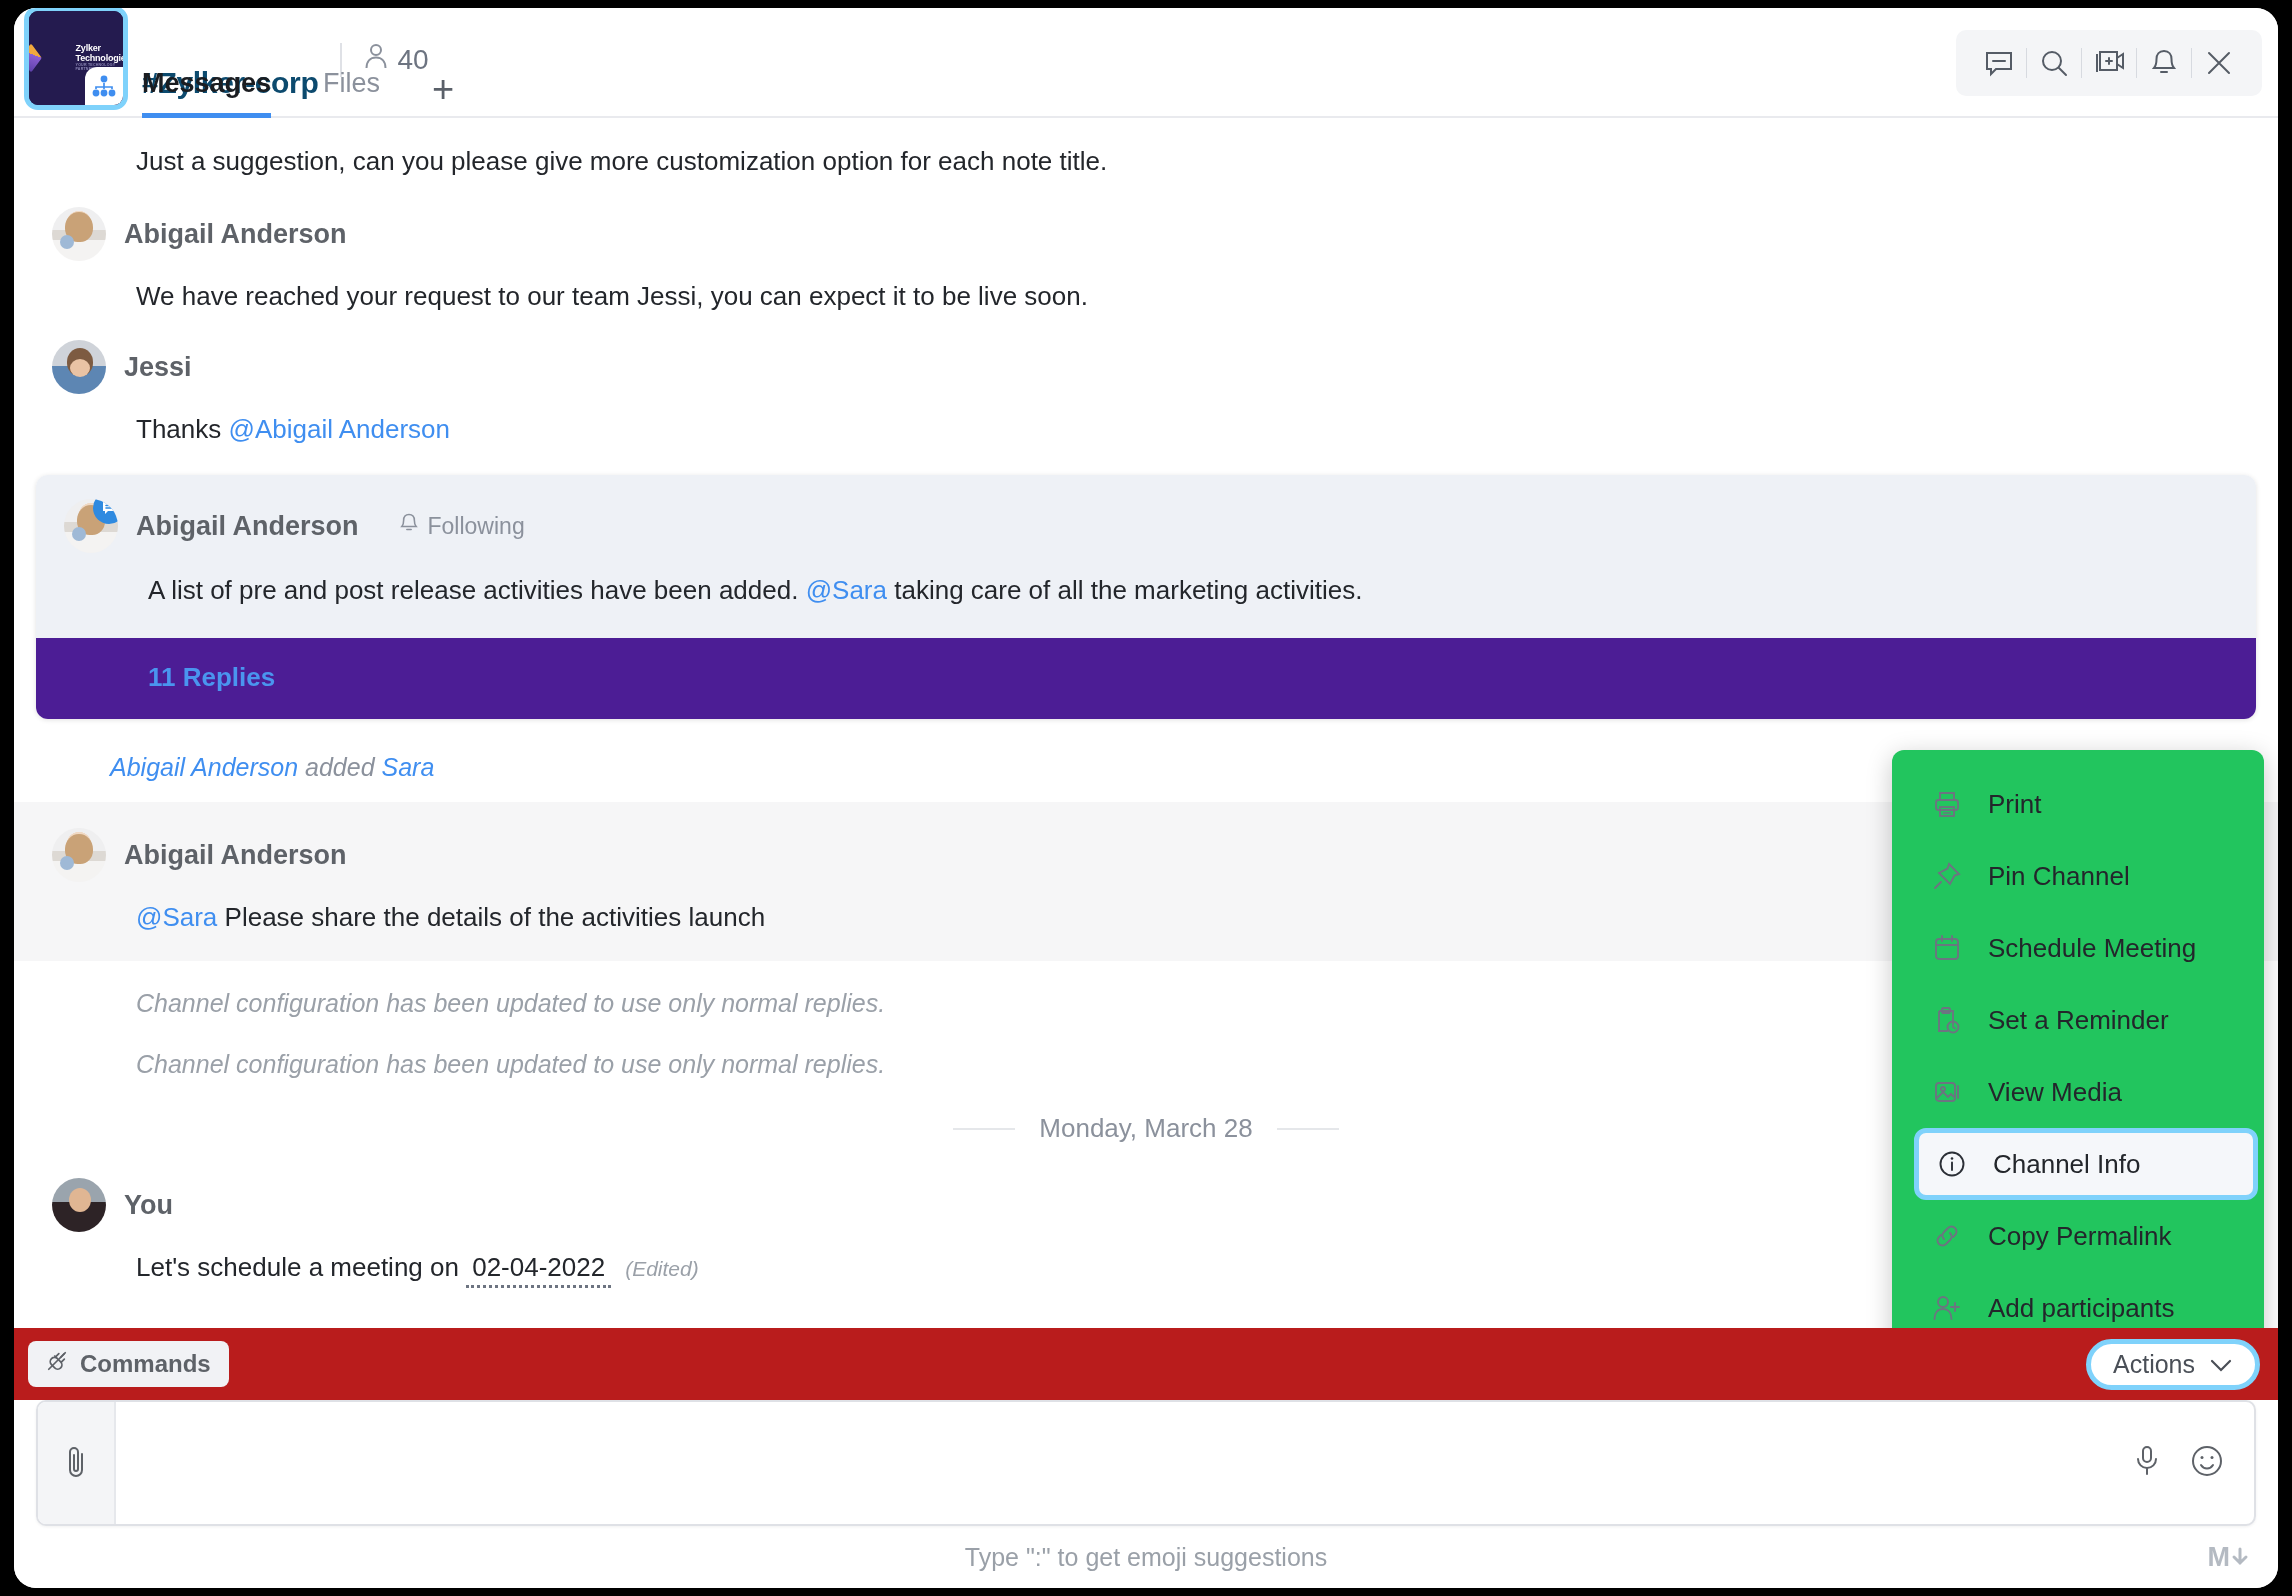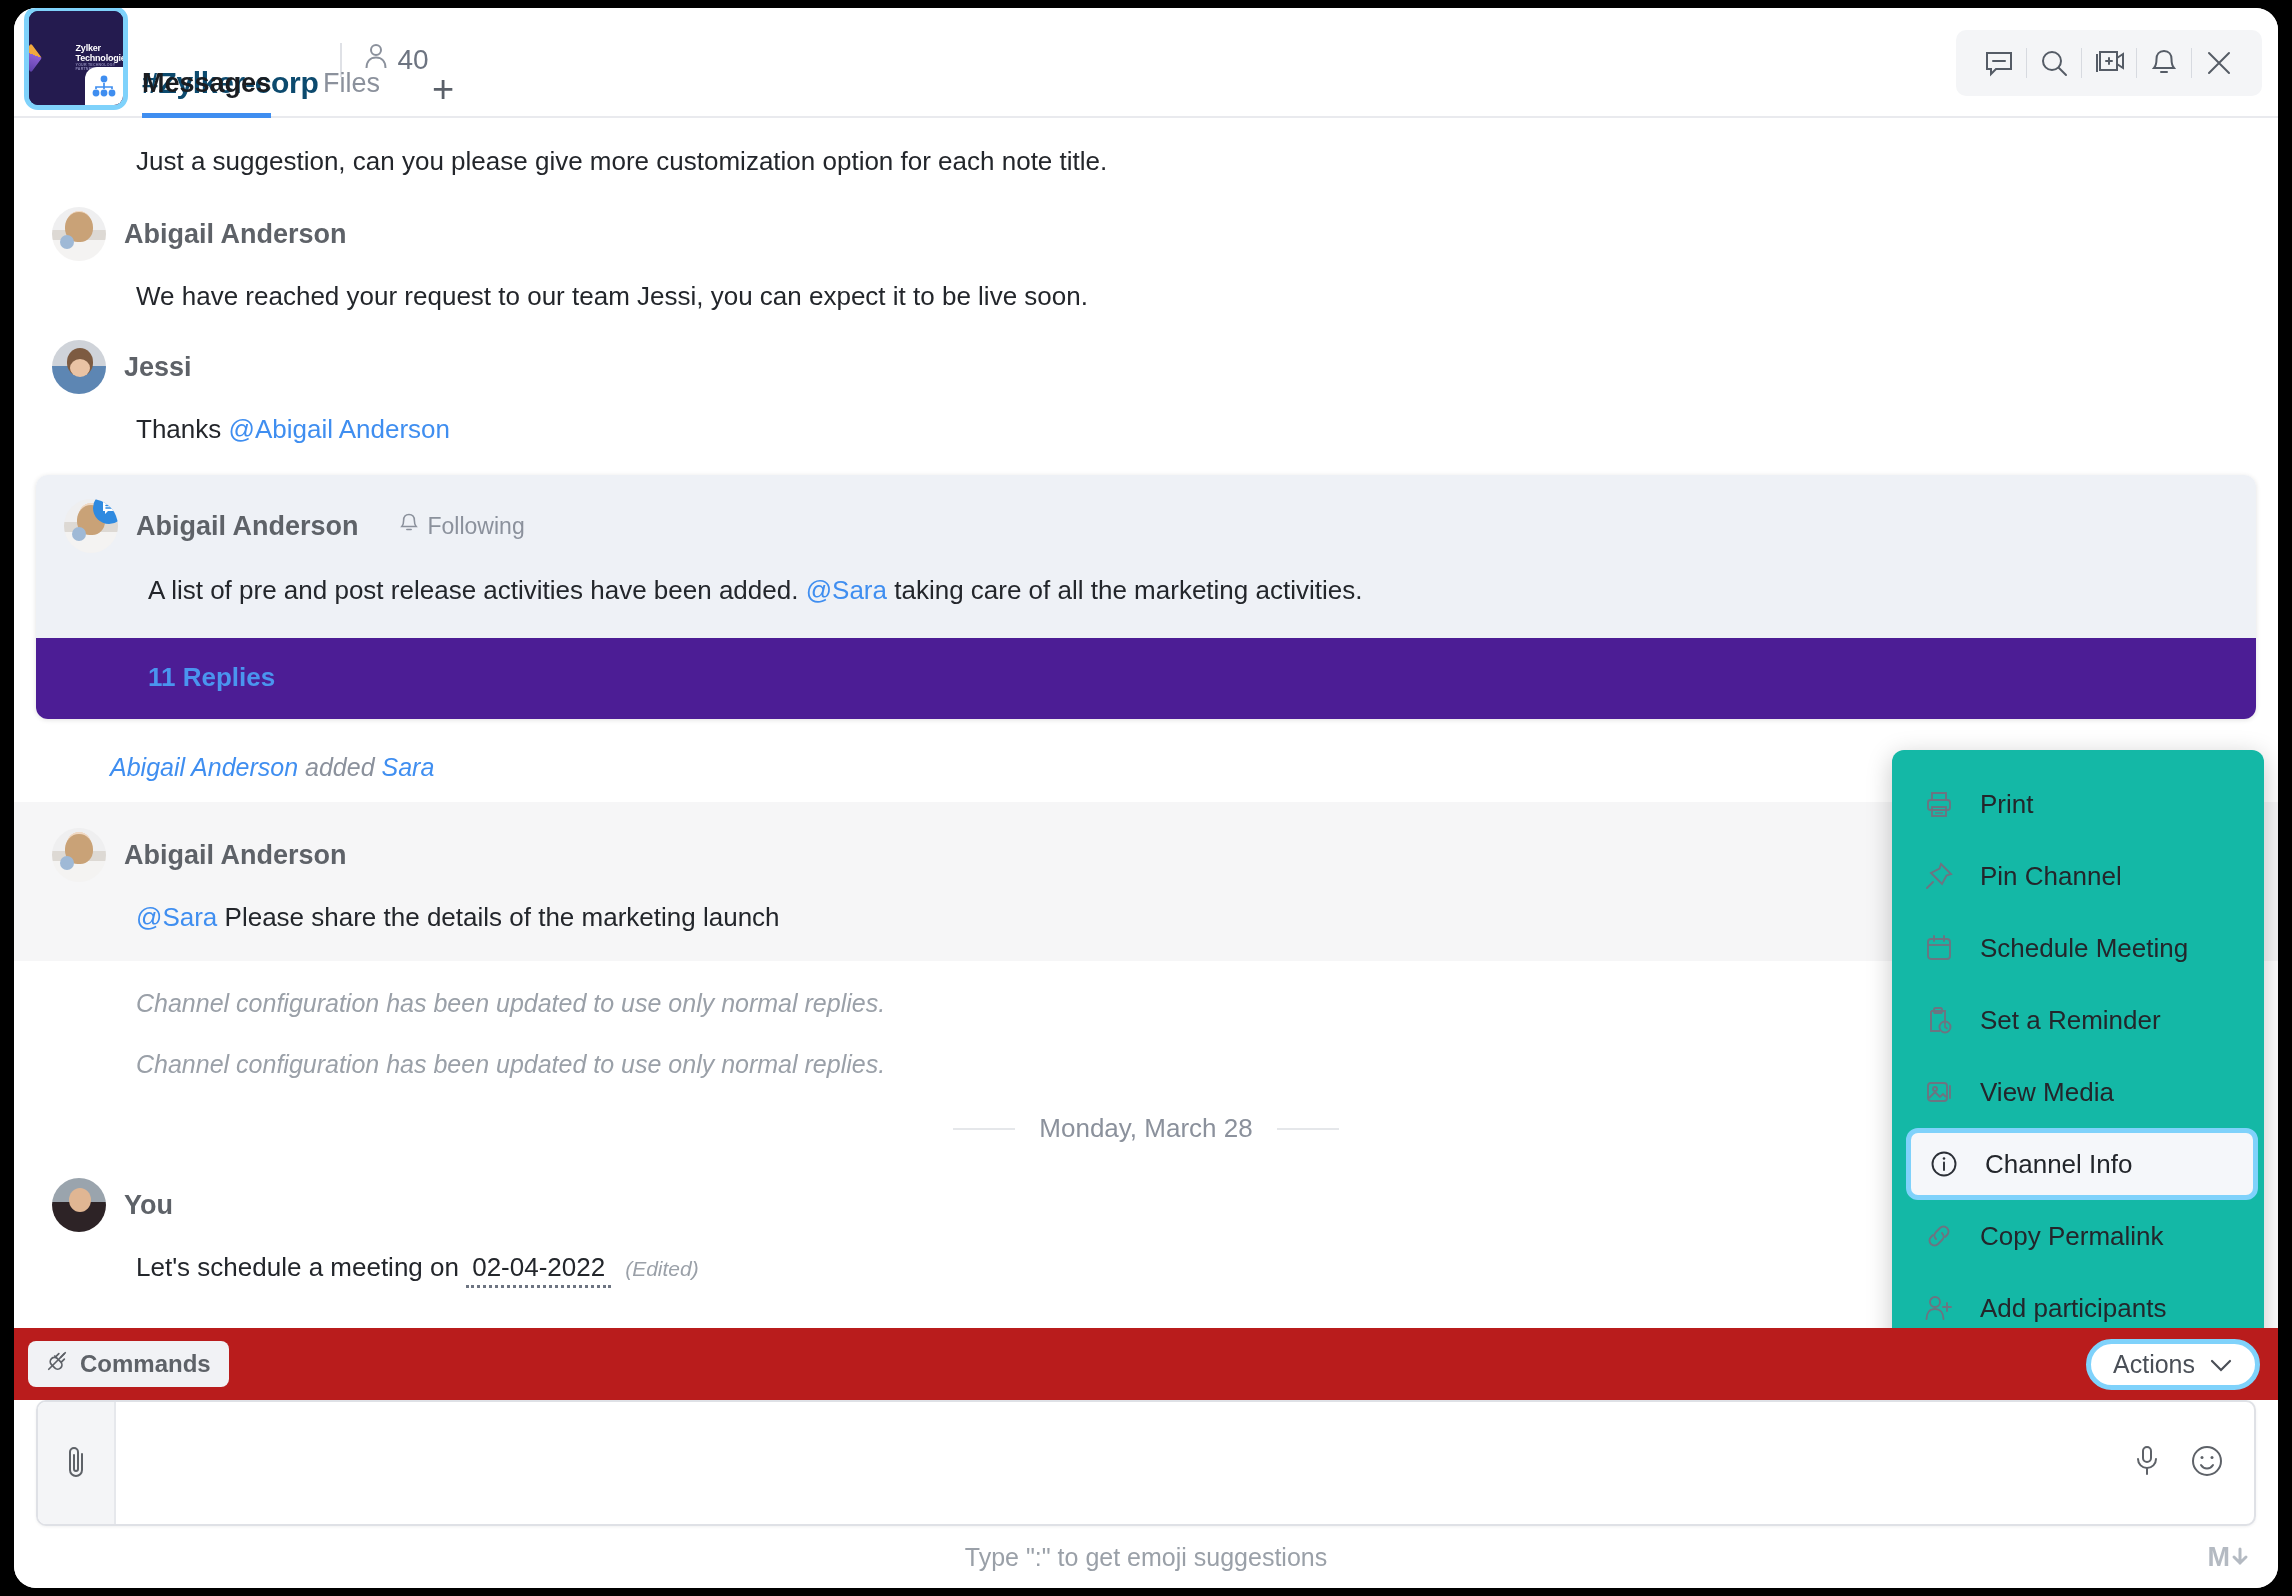--- a/index.html
+++ b/index.html
@@ -305,24 +305,24 @@
     color: #b4bac2; font-size: 27px; font-weight: bold;
     display: flex; align-items: center;
     cursor: pointer;
   }
 
   
   .menu {
     position: absolute;
     right: 14px; top: 632px;
     width: 372px;
-    background: #14b8a6;
+    background: #22c55e;
     border-radius: 12px;
     box-shadow: 0 6px 26px rgba(0,0,0,.22);
-    padding: 18px 0 16px 8px;
+    padding: 18px 0 16px 16px;
     z-index: 50;
   }
   .menu-item {
     display: flex; align-items: center;
     gap: 24px;
     height: 72px;
     padding: 0 22px;
     font-size: 26px;
     color: #23262b;
     cursor: pointer;
@@ -481,21 +481,21 @@
         <span class="lk">Abigail Anderson</span><span class="gy"> added </span><span class="lk">Sara</span>
       </div>
     </div>
 
     <div class="msg-row row-shaded" style="padding-top:26px;padding-bottom:26px;margin-top:20px;">
       <div class="author-line">
         <div class="avatar a-abigail"></div>
         <div class="author-name">Abigail Anderson</div>
       </div>
       <div class="body-line msg-text" style="margin-top:18px;">
-        <span class="mention">@Sara</span><span> Please share the details of the marketing launch</span>
+        <span class="mention">@Sara</span><span> Please share the details of the activities launch</span>
       </div>
     </div>
 
     <div class="sys-line" style="margin-top:28px;">Channel configuration has been updated to use only normal replies.</div>
     <div class="sys-line" style="margin-top:32px;">Channel configuration has been updated to use only normal replies.</div>
 
     <div class="date-divider">
       <span class="dd-line"></span>
       <span class="dd-text">Monday, March 28</span>
       <span class="dd-line"></span>

